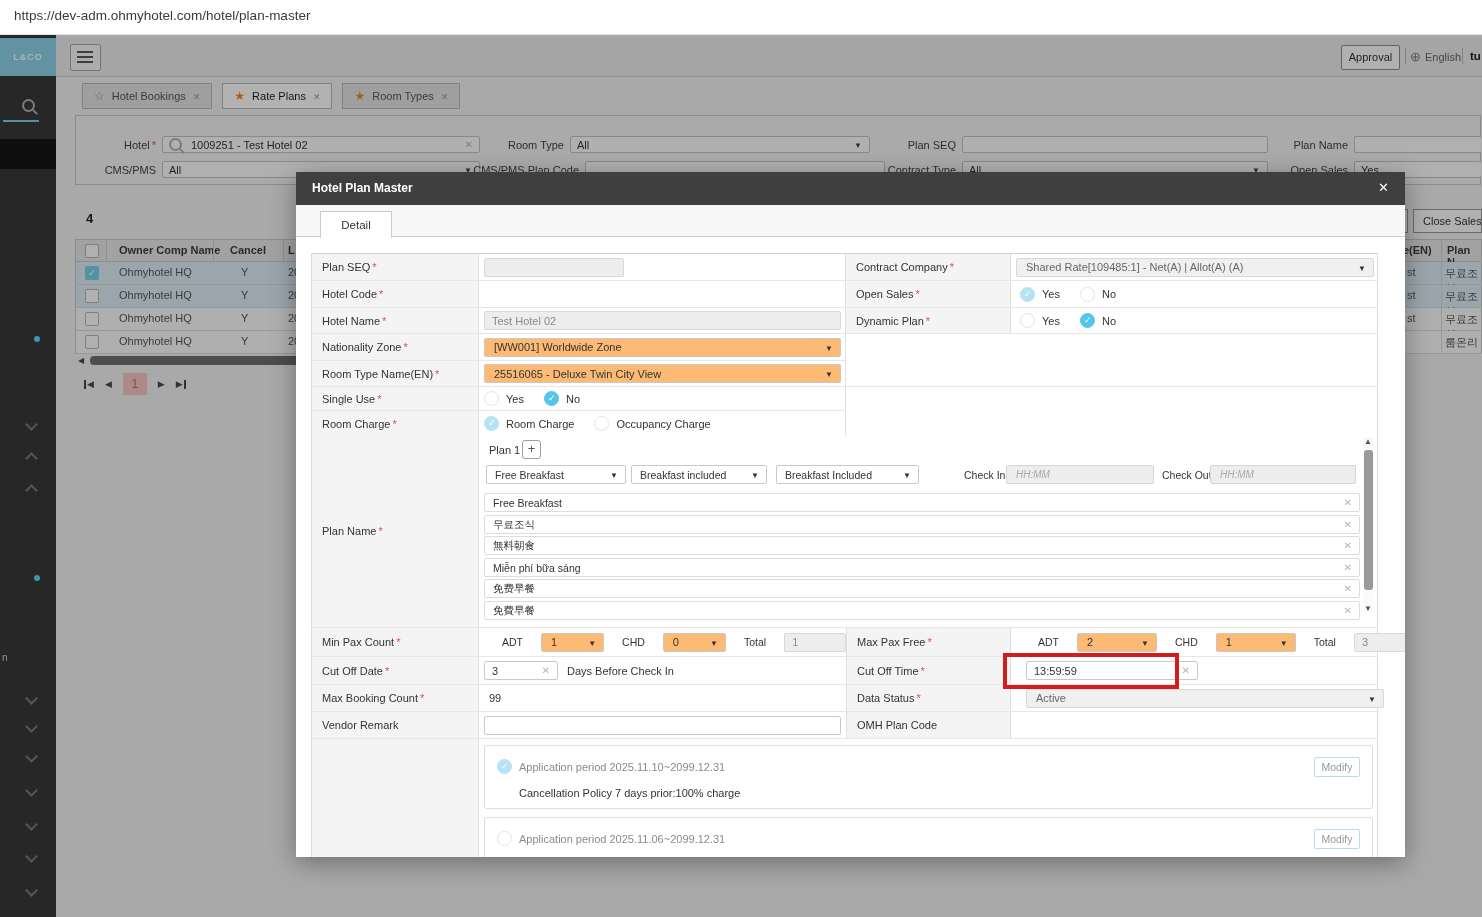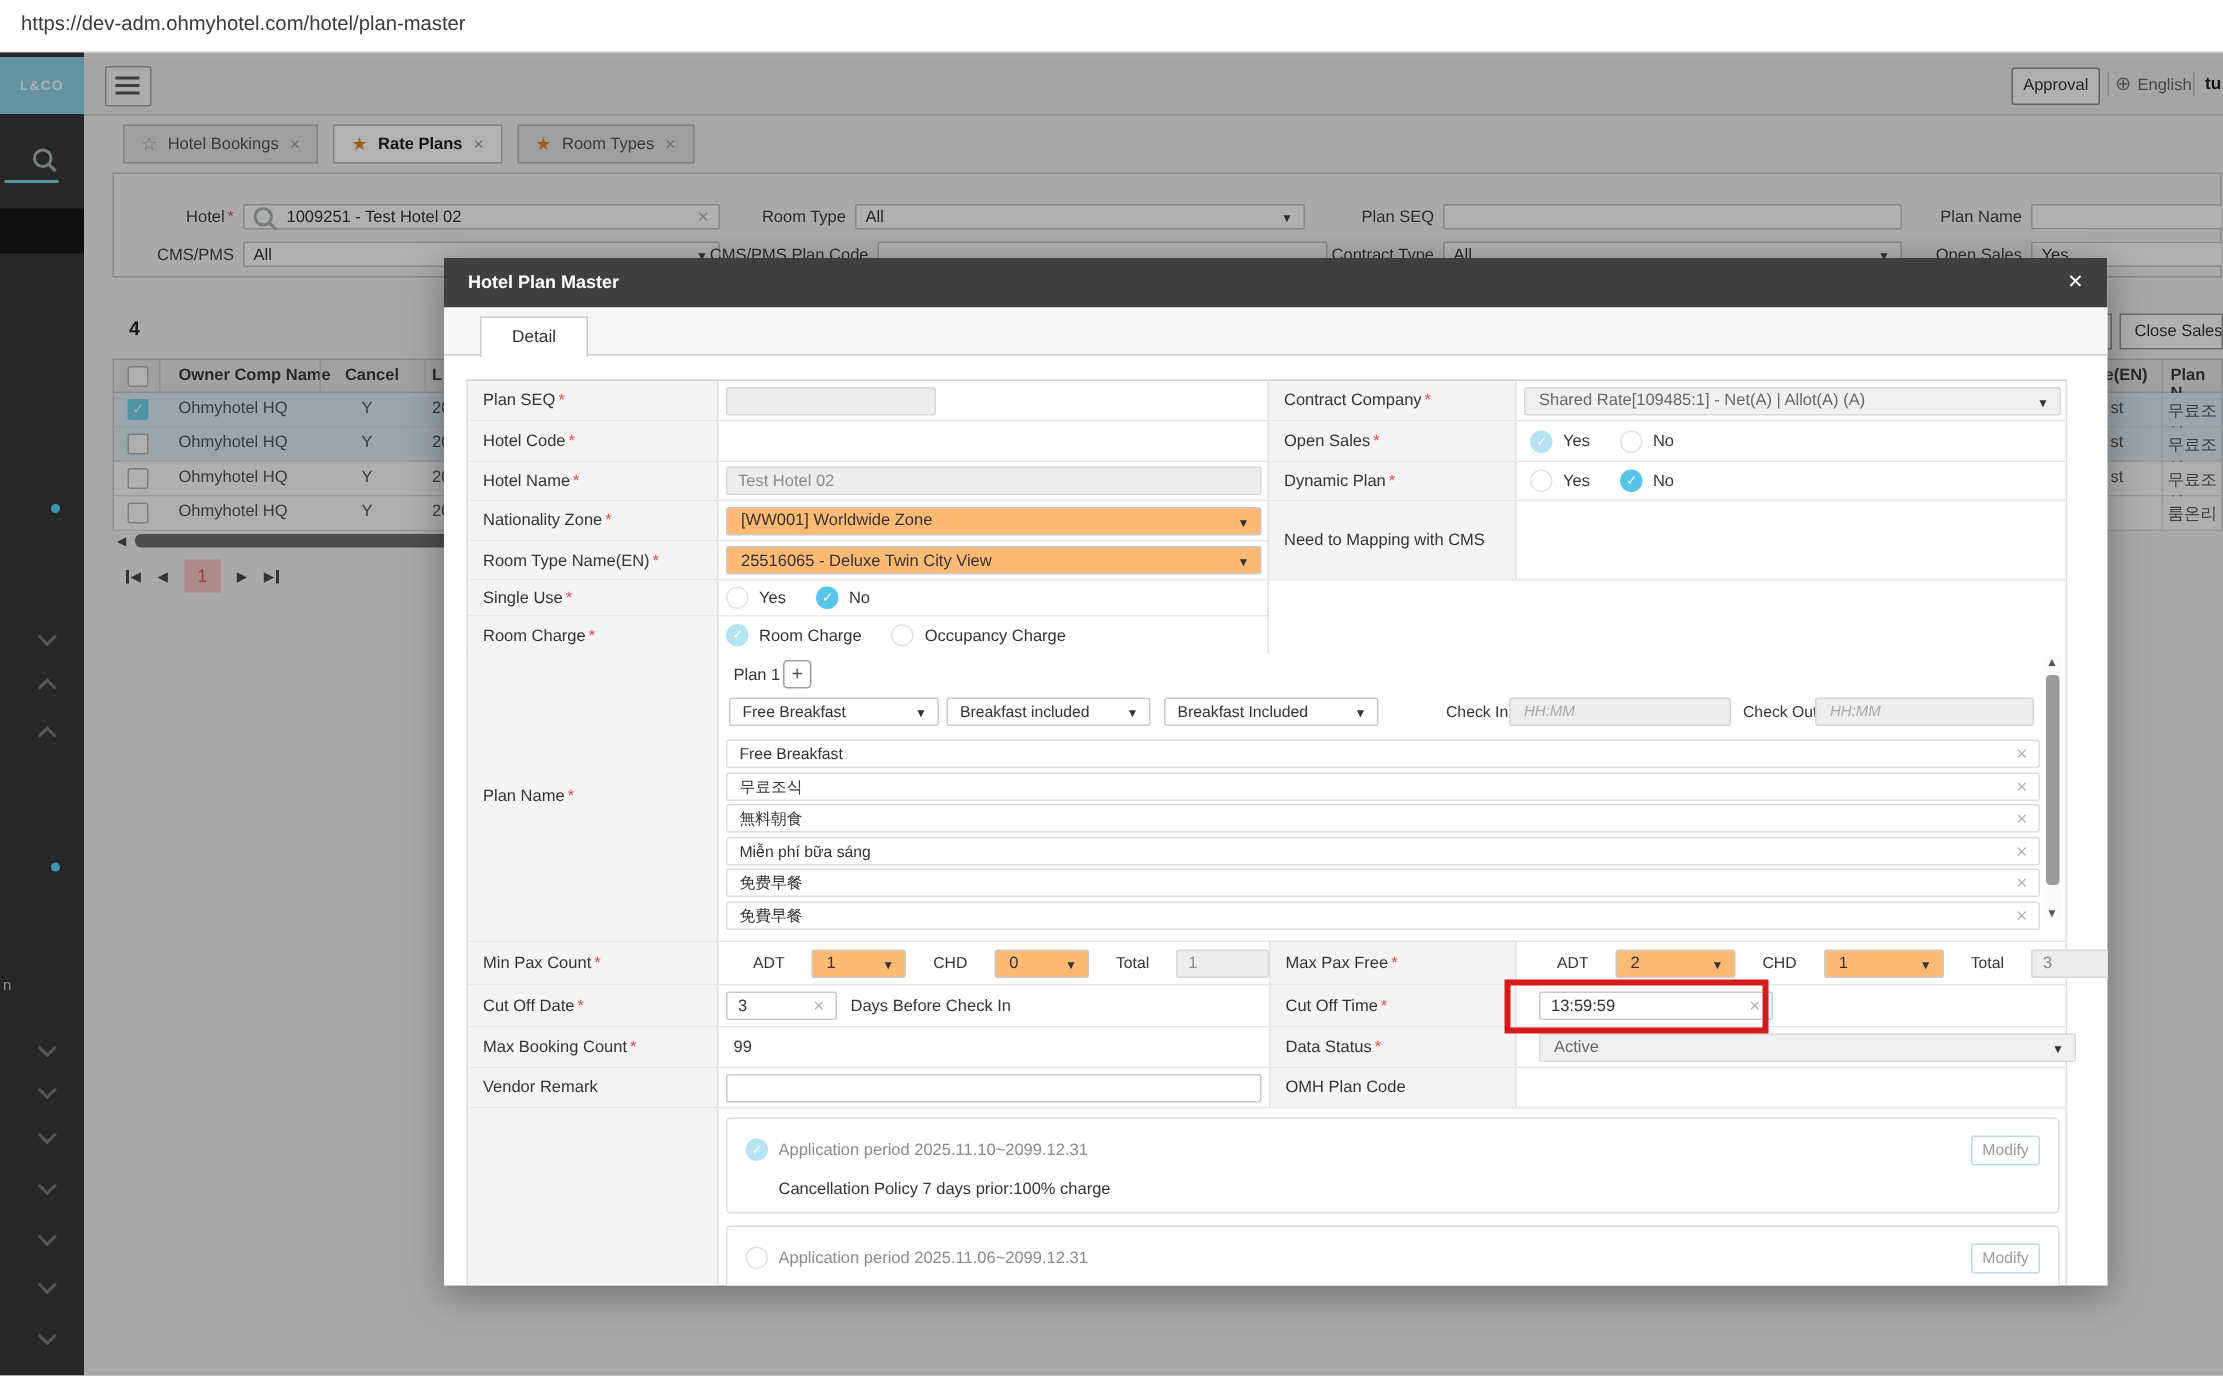--- a/index.html
+++ b/index.html
@@ -193,21 +193,21 @@
   <span class="abs" id="user-label">tu</span>
 
   <div class="abs" id="tabs">
     <div class="tab">
       <span class="star-o"></span>
       <span>Hotel Bookings</span>
       <span class="xg"></span>
     </div>
     <div class="tab active">
       <span class="star-f"></span>
-      <span style="font-weight:bold;">Rate Plans</span>
+      <span style="font-weight:normal;">Rate Plans</span>
       <span class="xg"></span>
     </div>
     <div class="tab">
       <span class="star-f"></span>
       <span>Room Types</span>
       <span class="xg"></span>
     </div>
   </div>
 
   <div class="abs" id="filters">
@@ -425,21 +425,20 @@
             <span class="req">*</span>
           </div>
         <div class="fv" style="padding-left:9px;">
           <span class="rd"></span>
             <span class="rlbl">Yes</span>
           <span class="rd on"></span>
             <span class="rlbl">No</span>
         </div>
       </div>
       <div class="frow" style="height:53px;">
-        <div class="fl" style="width:165px;">Need to Mapping with CMS</div>
         <div class="fv"></div>
       </div>
       <div class="frow" style="height:49px;border-bottom:none;">
         <div class="fv"></div>
       </div>
     </div>
 
     <div class="abs" id="plan-rowc">
       <div class="fl">
           <span>Plan Name</span>
@@ -540,21 +539,21 @@
               <span style="flex:1;">3</span>
               <span class="xi"></span>
             </div>
           <span style="margin-left:9px;font-size:11px;">Days Before Check In</span>
         </div>
         <div class="fl c3">
             <span>Cut Off Time</span>
             <span class="req">*</span>
           </div>
         <div class="fv c4" style="padding-left:15px;">
-          <div class="inp" style="width:156px;justify-content:space-between;">
+          <div class="inp" style="width:172px;justify-content:space-between;">
               <span style="flex:1;">13:59:59</span>
               <span class="xi"></span>
             </div>
         </div>
       </div>
       <div class="frow" style="height:27px;">
         <div class="fl c1">
             <span>Max Booking Count</span>
             <span class="req">*</span>
           </div>

